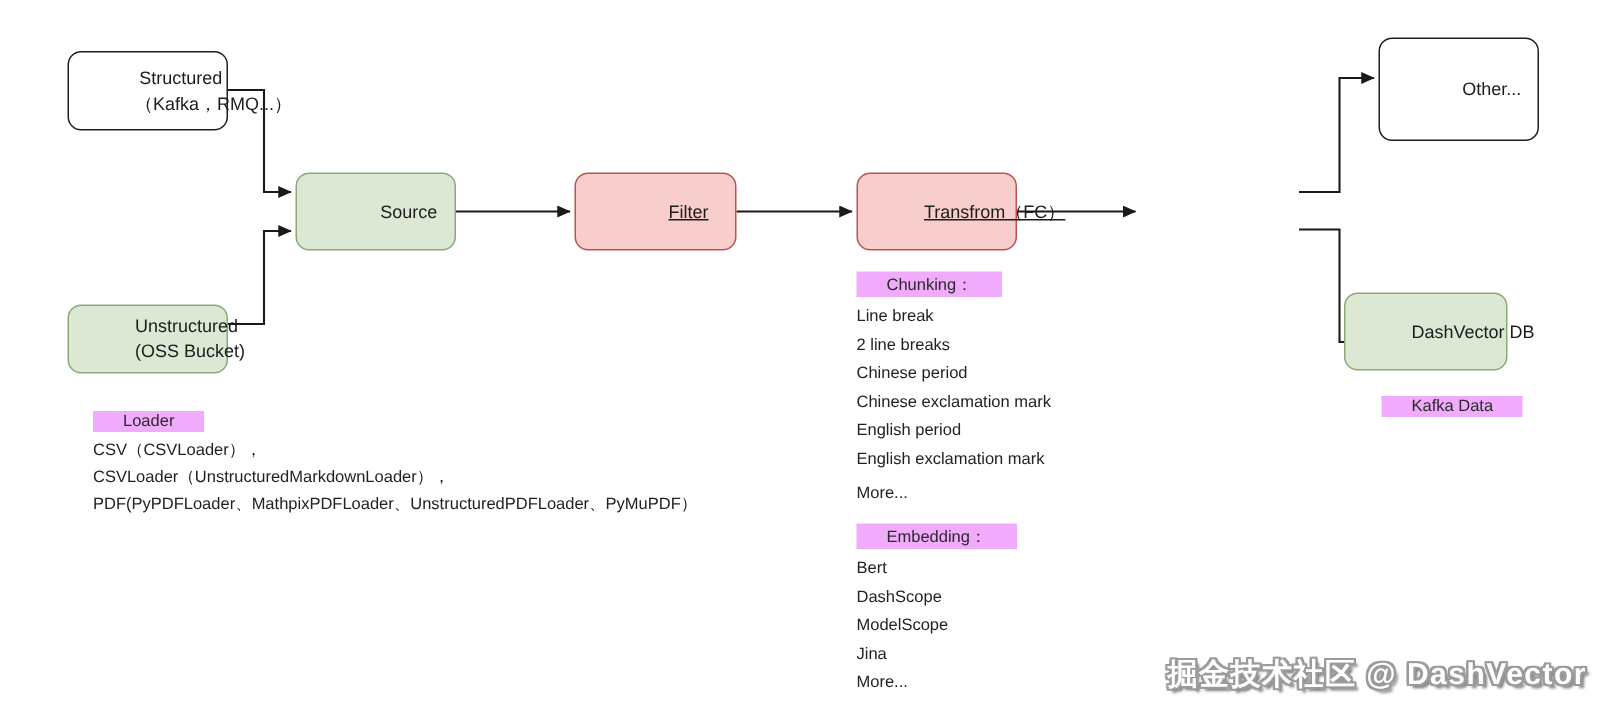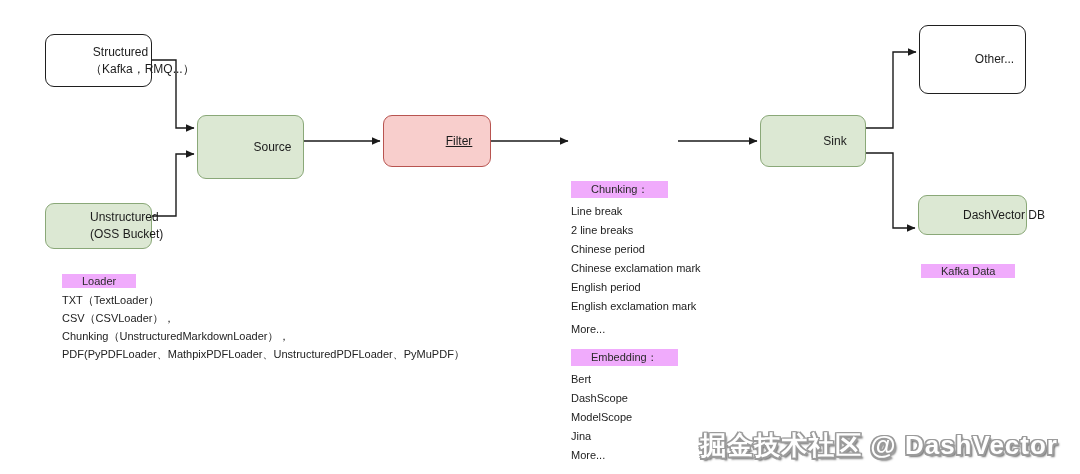--- a/index.html
+++ b/index.html
@@ -41,21 +41,21 @@
     white-space:nowrap;
   }
   .ann-title{display:inline-block;background:#f0abfc;padding:1px 20px;color:#2a2a2a;}
   .ann-row{margin-top:8px;line-height:11px;}
   .ann-row.tight{margin-top:7px;}
   .ann-row.extra-gap{margin-top:12px;}
   .watermark{
     position:absolute;
     right:22px;
     bottom:11px;
-    font-size:26px;
+    font-size:20px;
     font-weight:bold;
     letter-spacing:1px;
     color:#ffffff;
     text-shadow:
       -1.5px -1.5px 0 #9b9b9b,
        1.5px -1.5px 0 #9b9b9b,
       -1.5px  1.5px 0 #9b9b9b,
        1.5px  1.5px 0 #9b9b9b,
        0 -1.5px 0 #9b9b9b,
        0  1.5px 0 #9b9b9b,
@@ -87,46 +87,45 @@
   <div class="node white" style="left:45px;top:34px;width:107px;height:53px;">
     <span>Structured</span>
     <span>（Kafka，RMQ...）</span>
   </div>
 
   <div class="node green" style="left:45px;top:203px;width:107px;height:46px;">
     <span>Unstructured</span>
     <span>(OSS Bucket)</span>
   </div>
 
-  <div class="node green" style="left:197px;top:115px;width:107px;height:64px;">
+  <div class="node green" style="left:197px;top:115px;width:107px;height:52px;">
     <span>Source</span>
   </div>
 
   <div class="node pink" style="left:383px;top:115px;width:108px;height:52px;">
     <span>Filter</span>
   </div>
 
+  <div class="node pink" style="left:571px;top:115px;width:107px;height:52px;">
+    <span>Transfrom（FC）</span>
+  </div>
 
-  <div class="node green" style="left:760px;top:115px;width:106px;height:52px;">
-    <span>Sink</span>
-  </div>
 
   <div class="node white" style="left:919px;top:25px;width:107px;height:69px;">
     <span>Other...</span>
   </div>
 
-  <div class="node green" style="left:918px;top:195px;width:109px;height:40px;">
+  <div class="node green" style="left:896px;top:195px;width:109px;height:52px;">
     <span>DashVector DB</span>
   </div>
 
   <div class="ann" style="left:47px;top:274px;margin-left:15px;">
     <span class="ann-title">Loader</span>
-    <div class="ann-row tight">TXT（TextLoader）</div>
     <div class="ann-row tight">CSV（CSVLoader），</div>
-    <div class="ann-row tight">Chunking（UnstructuredMarkdownLoader），</div>
+    <div class="ann-row tight">CSVLoader（UnstructuredMarkdownLoader），</div>
     <div class="ann-row tight">PDF(PyPDFLoader、MathpixPDFLoader、UnstructuredPDFLoader、PyMuPDF）</div>
   </div>
 
   <div class="ann" style="left:571px;top:181px;">
     <span class="ann-title">Chunking：</span>
     <div class="ann-row">Line break</div>
     <div class="ann-row">2 line breaks</div>
     <div class="ann-row">Chinese period</div>
     <div class="ann-row">Chinese exclamation mark</div>
     <div class="ann-row">English period</div>

